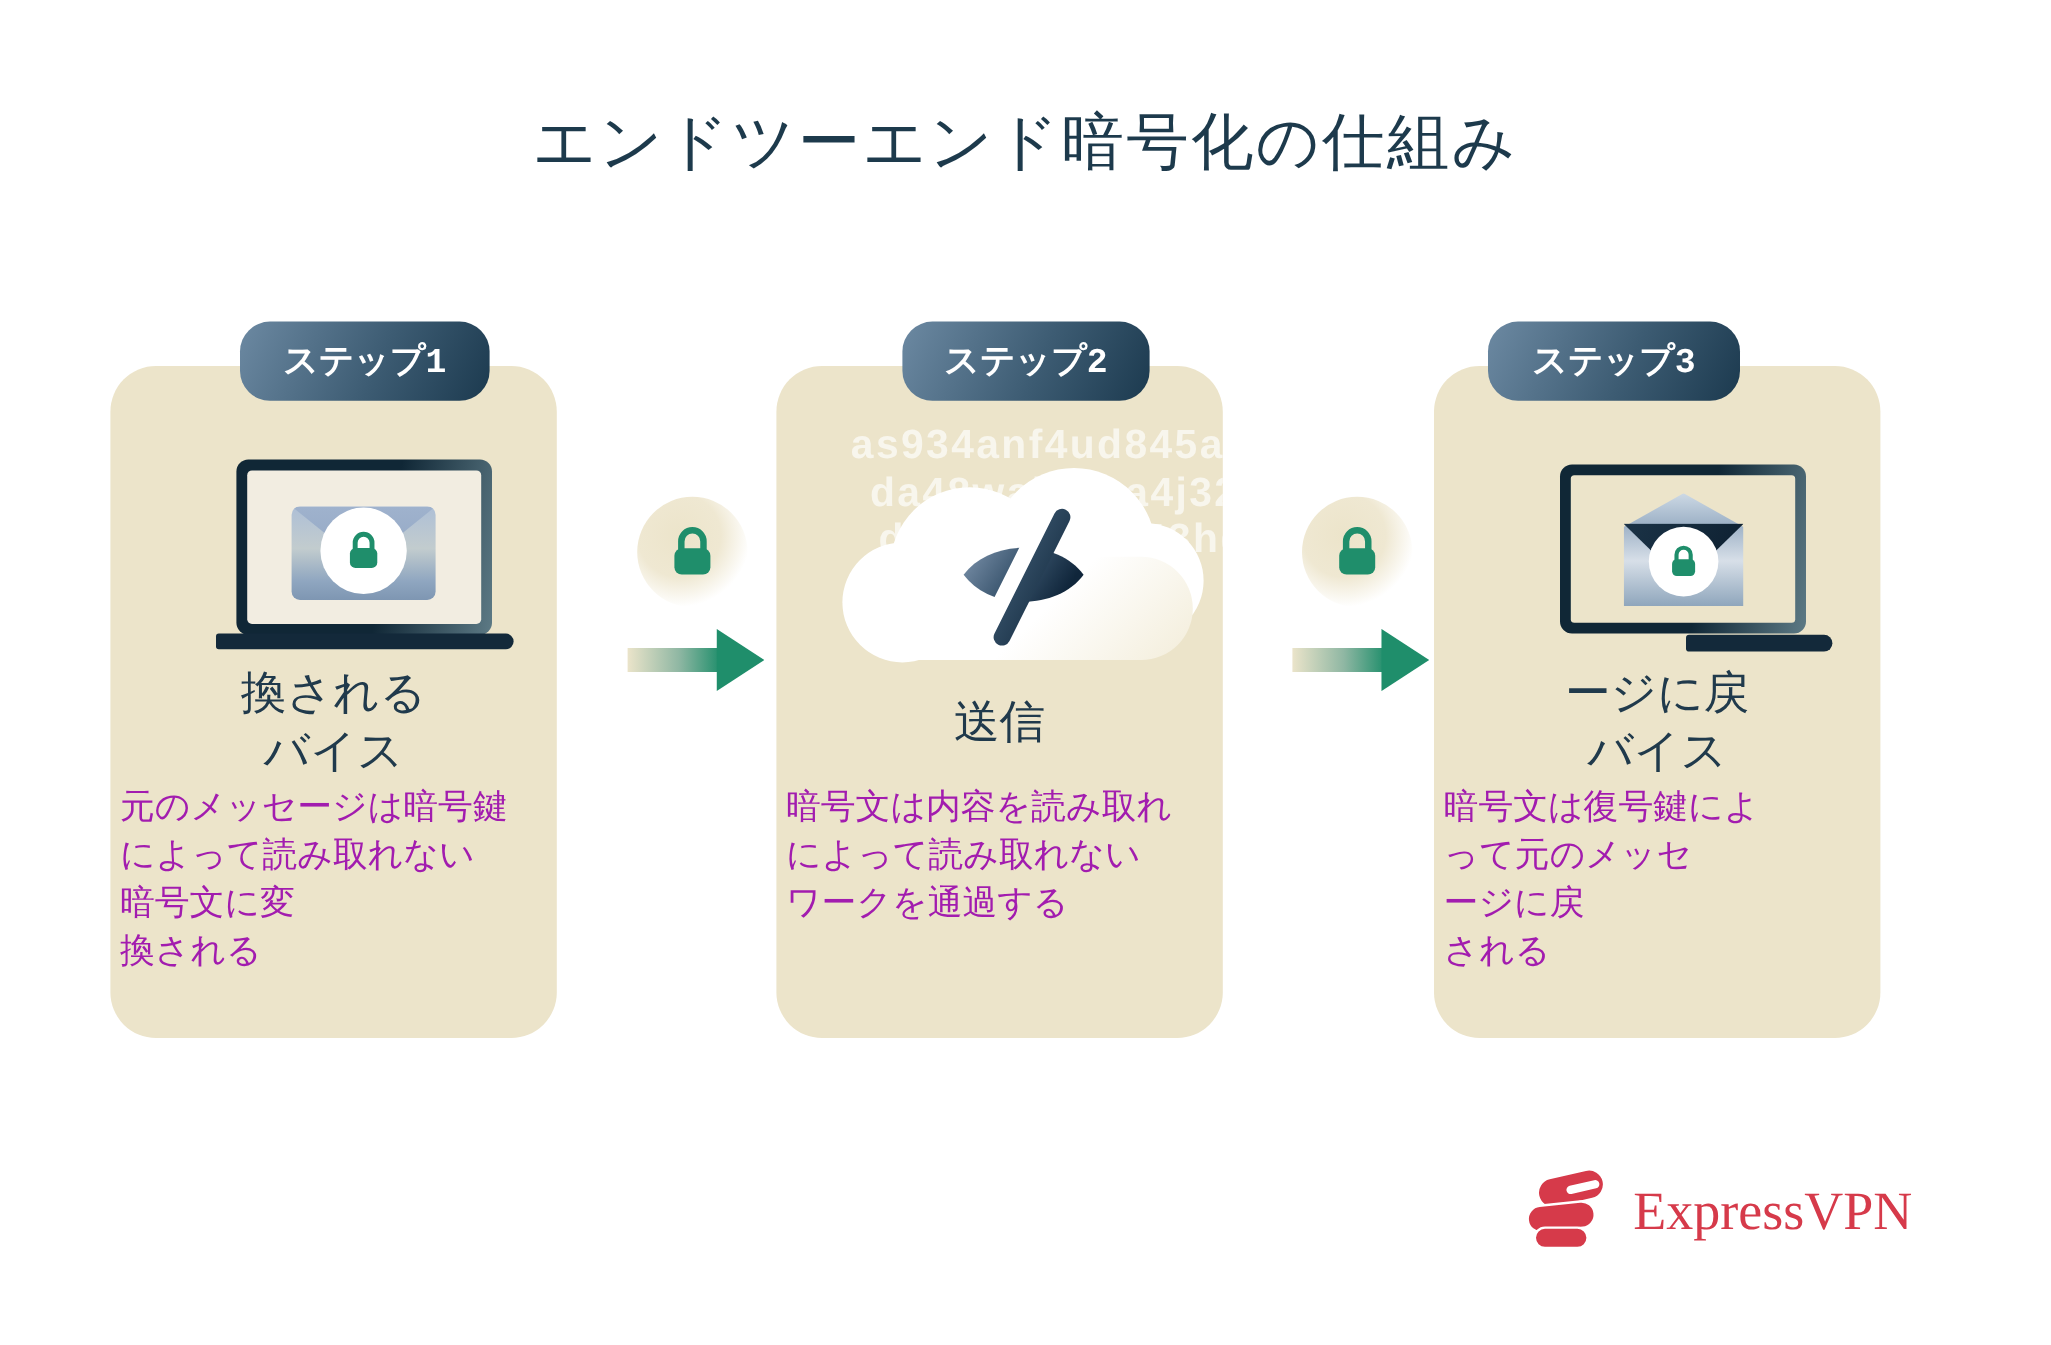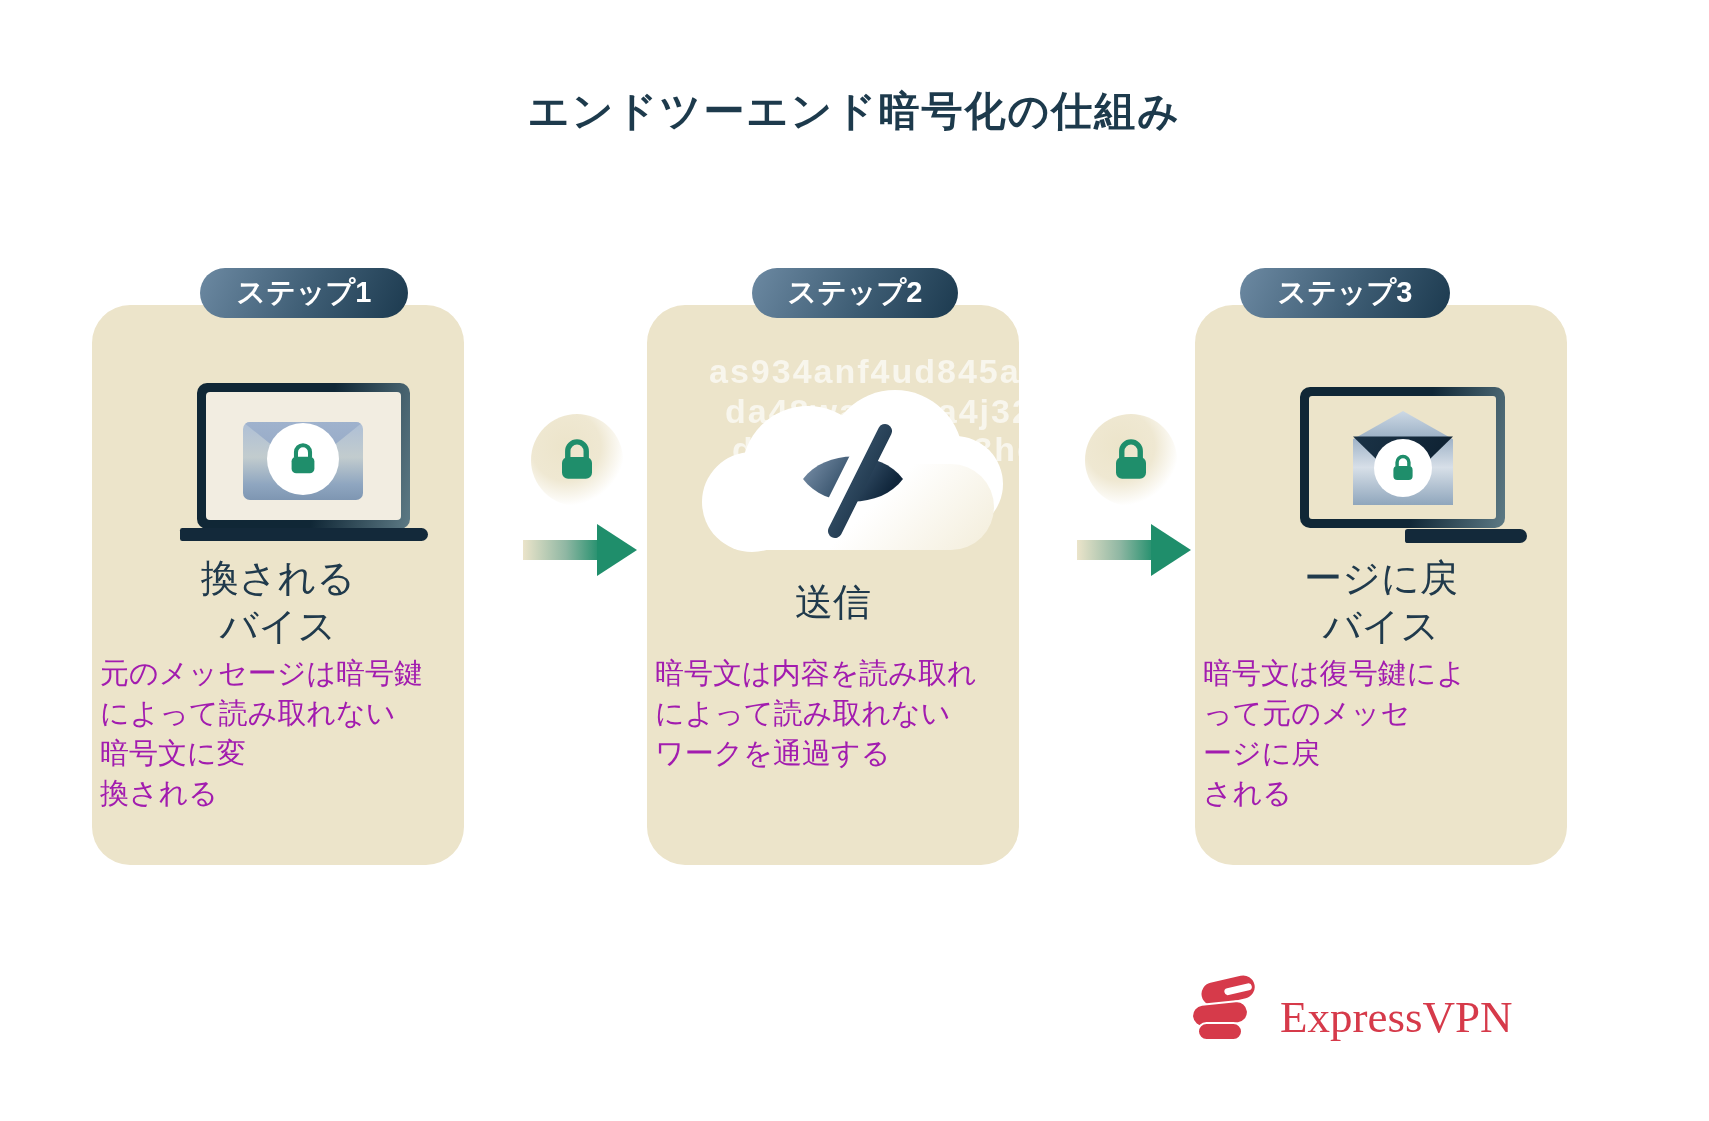--- a/index.html
+++ b/index.html
@@ -1,27 +1,27 @@
 <!DOCTYPE html>
 <html><head>
 <meta charset="utf-8">
 <style>
   html,body{margin:0;padding:0;background:#fff;}
   .stage{position:relative;width:1709px;height:1121px;background:#ffffff;overflow:hidden;
          font-family:"Liberation Sans","DejaVu Sans",sans-serif;}
   .page-title{position:absolute;top:84px;left:0;width:100%;text-align:center;
-              font-size:41px;font-weight:700;letter-spacing:2px;color:#1d3a4c;}
+              font-size:52px;font-weight:400;letter-spacing:2px;color:#1d3a4c;}
   
   .card{position:absolute;top:305px;width:372px;height:560px;background:#ece4ca;
         border-radius:38px;overflow:hidden;}
   .card1{left:92px;} .card2{left:647px;} .card3{left:1195px;}
-  .badge{position:absolute;top:268px;height:50px;border-radius:25px;z-index:6;
+  .badge{position:absolute;top:268px;height:66px;border-radius:25px;z-index:6;
          background:linear-gradient(115deg,#6c89a2 0%,#3d5c73 55%,#1c3a4f 100%);
          color:#fff;font-size:29px;font-weight:bold;
-         display:flex;align-items:center;justify-content:center;}
+         display:flex;align-items:center;justify-content:center;font-family:Liberation Mono, monospace;}
   .badge1{left:200px;width:208px;} .badge2{left:752px;width:206px;} .badge3{left:1240px;width:210px;}
   .card-heading{position:absolute;top:248px;left:0;right:0;height:100px;
                 display:flex;align-items:center;justify-content:center;text-align:center;
                 font-size:38px;line-height:1.26;color:#203a4c;white-space:pre-line;}
   .card-body{position:absolute;top:348px;left:8px;right:8px;text-align:left;
              font-size:29px;line-height:1.38;color:#a21caf;white-space:pre-line;}
   
   .l1-screen{position:absolute;left:105px;top:78px;width:213px;height:146px;border-radius:10px;
              background:linear-gradient(100deg,#102736 58%,#5d7a85 100%);}
   .l1-inner{position:absolute;inset:9px;background:#f2ede1;border-radius:4px;}
@@ -65,21 +65,21 @@
                background:radial-gradient(circle at 38% 35%,#ece4ca 0%,#efe8d2 42%,rgba(255,255,255,0) 72%);
                display:flex;align-items:center;justify-content:center;}
   .cc1{left:531px;} .cc2{left:1085px;}
   .arrow{position:absolute;width:116px;height:52px;}
   .a1{left:523px;top:524px;} .a2{left:1077px;top:524px;}
   .arrow-bar{position:absolute;left:0;top:16px;width:78px;height:20px;
              background:linear-gradient(to right,#ebe4ca 0%,#8fb7a3 55%,#1f8e6b 100%);}
   .arrow-head{position:absolute;left:74px;top:0;width:40px;height:52px;background:#1f8e6b;
               clip-path:polygon(0 0,100% 50%,0 100%);}
   
-  .footer-logo{position:absolute;left:1190px;top:975px;display:flex;align-items:flex-end;gap:16px;}
+  .footer-logo{position:absolute;left:1271px;top:975px;display:flex;align-items:center;gap:16px;}
   .wordmark{font-family:"Liberation Serif","DejaVu Serif",serif;font-size:45px;color:#d63a4a;}
 </style>
 </head>
 <body>
 
 <div class="stage">
 
   <div class="page-title">エンドツーエンド暗号化の仕組み</div>
 
   <div class="card card1">

